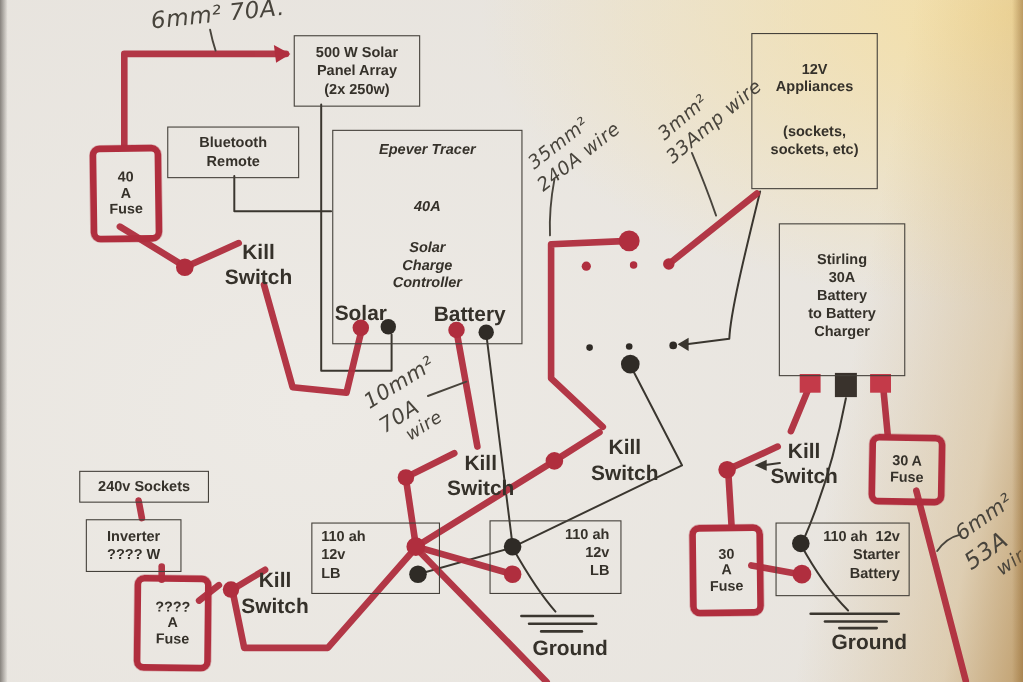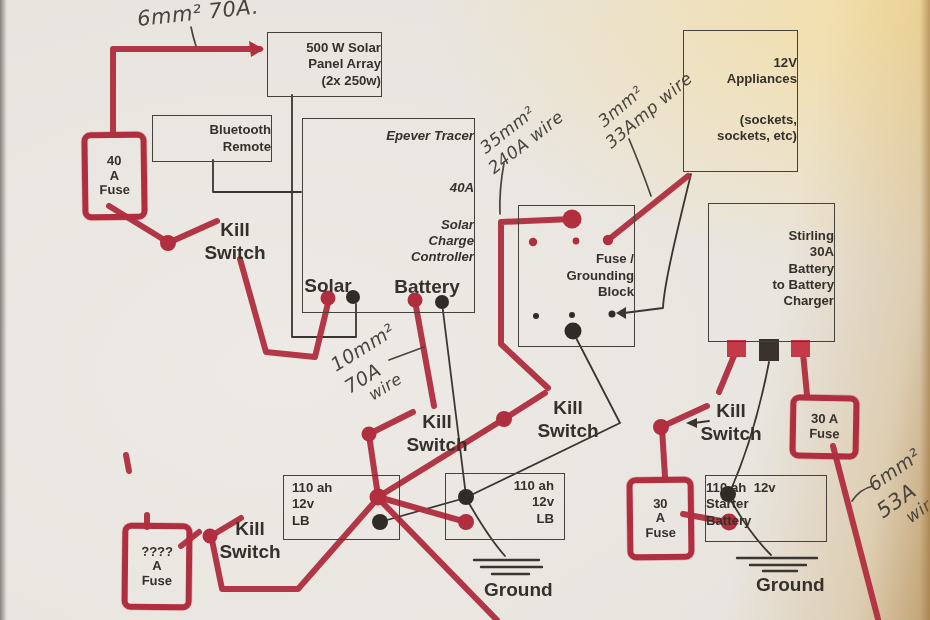--- a/index.html
+++ b/index.html
@@ -11,21 +11,21 @@
       radial-gradient(780px 430px at 99% 2%, rgba(248,222,150,.8), rgba(248,222,150,0) 62%),
       radial-gradient(1200px 800px at 30% 60%, #edeae5 0%, #e6e2dc 70%, #ddd8d2 100%);
   }
   .edgeL{position:absolute;left:0;top:0;width:7px;height:620px;
     background:linear-gradient(to right, rgba(55,50,45,.55), rgba(55,50,45,0));}
   .edgeR{position:absolute;right:0;top:0;width:10px;height:620px;
     background:linear-gradient(to left, rgba(150,110,55,.55), rgba(150,110,55,0));}
   svg.layer{position:absolute;left:0;top:0;}
   
   .pbox{position:absolute;border:1.6px solid #45413b;color:#35312a;
-        display:flex;flex-direction:column;align-items:flex-end;text-align:center;
+        display:flex;flex-direction:column;align-items:center;text-align:center;
         font-size:13.2px;font-weight:600;line-height:1.24;justify-content:center;}
   .pbox .ln{white-space:pre;}
   
   .rfuse{position:absolute;border:6px solid #b02e3e;border-radius:9px;
          color:#35312a;font-weight:600;font-size:13px;line-height:1.12;
          display:flex;flex-direction:column;align-items:center;justify-content:center;
          text-align:center;box-shadow:0 0 0 .6px rgba(176,46,62,.35);}
   .plabel{position:absolute;color:#35312a;font-weight:600;font-size:19px;
           line-height:1.2;text-align:center;}
   .hw{font-family:"DejaVu Sans", sans-serif;font-style:italic;fill:#48443c;letter-spacing:.5px;}
@@ -182,49 +182,51 @@
     <span>Battery</span>
   </div>
 
   <div class="pbox" style="left:683px;top:30px;width:115px;height:142px;justify-content:flex-start;padding-top:24px;box-sizing:border-box;">
     <div class="ln">12V</div>
     <div class="ln">Appliances</div>
     <div class="ln" style="margin-top:24px;">(sockets,</div>
     <div class="ln">sockets, etc)</div>
   </div>
 
-  <div class="pbox" style="left:518px;top:205px;width:115px;height:140px;">
-    <div class="ln">Fuse /</div>
-    <div class="ln">Grounding</div>
-    <div class="ln">Block</div>
-  </div>
-
-  <div class="pbox" style="left:708px;top:203px;width:127px;height:139px;justify-content:flex-start;padding-top:24px;box-sizing:border-box;">
+
+  <div class="pbox" style="left:708px;top:203px;width:115px;height:139px;justify-content:flex-start;padding-top:24px;box-sizing:border-box;">
     <div class="ln">Stirling</div>
     <div class="ln">30A</div>
     <div class="ln">Battery</div>
     <div class="ln">to Battery</div>
     <div class="ln">Charger</div>
   </div>
 
-
+  <div class="pbox" style="left:72px;top:428px;width:116px;height:27px;">
+    <div class="ln">240v Sockets</div>
+  </div>
+
+  <div class="pbox" style="left:78px;top:472px;width:85px;height:46px;">
+    <div class="ln">Inverter</div>
+    <div class="ln">???? W</div>
+  </div>
 
   <div class="pbox" style="left:283px;top:475px;width:117px;height:65px;align-items:flex-start;text-align:left;padding:4px 0 0 8px;box-sizing:border-box;justify-content:flex-start;">
     <div class="ln">110 ah</div>
     <div class="ln">12v</div>
     <div class="ln">LB</div>
   </div>
 
   <div class="pbox" style="left:445px;top:473px;width:120px;height:67px;align-items:flex-end;text-align:right;padding:4px 10px 0 0;box-sizing:border-box;justify-content:flex-start;">
     <div class="ln">110 ah</div>
     <div class="ln">12v</div>
     <div class="ln">LB</div>
   </div>
 
-  <div class="pbox" style="left:705px;top:475px;width:122px;height:67px;align-items:flex-start;text-align:right;padding:4px 8px 0 0;box-sizing:border-box;justify-content:flex-start;">
+  <div class="pbox" style="left:705px;top:475px;width:122px;height:67px;align-items:flex-end;text-align:right;padding:4px 8px 0 0;box-sizing:border-box;justify-content:flex-start;">
     <div class="ln">110 ah  12v</div>
     <div class="ln">Starter</div>
     <div class="ln">Battery</div>
   </div>
 
   <div class="rfuse" style="left:82px;top:132px;width:53px;height:76px;transform:rotate(-.8deg);">
     <div>40</div>
     <div>A</div>
     <div>Fuse</div>
   </div>

